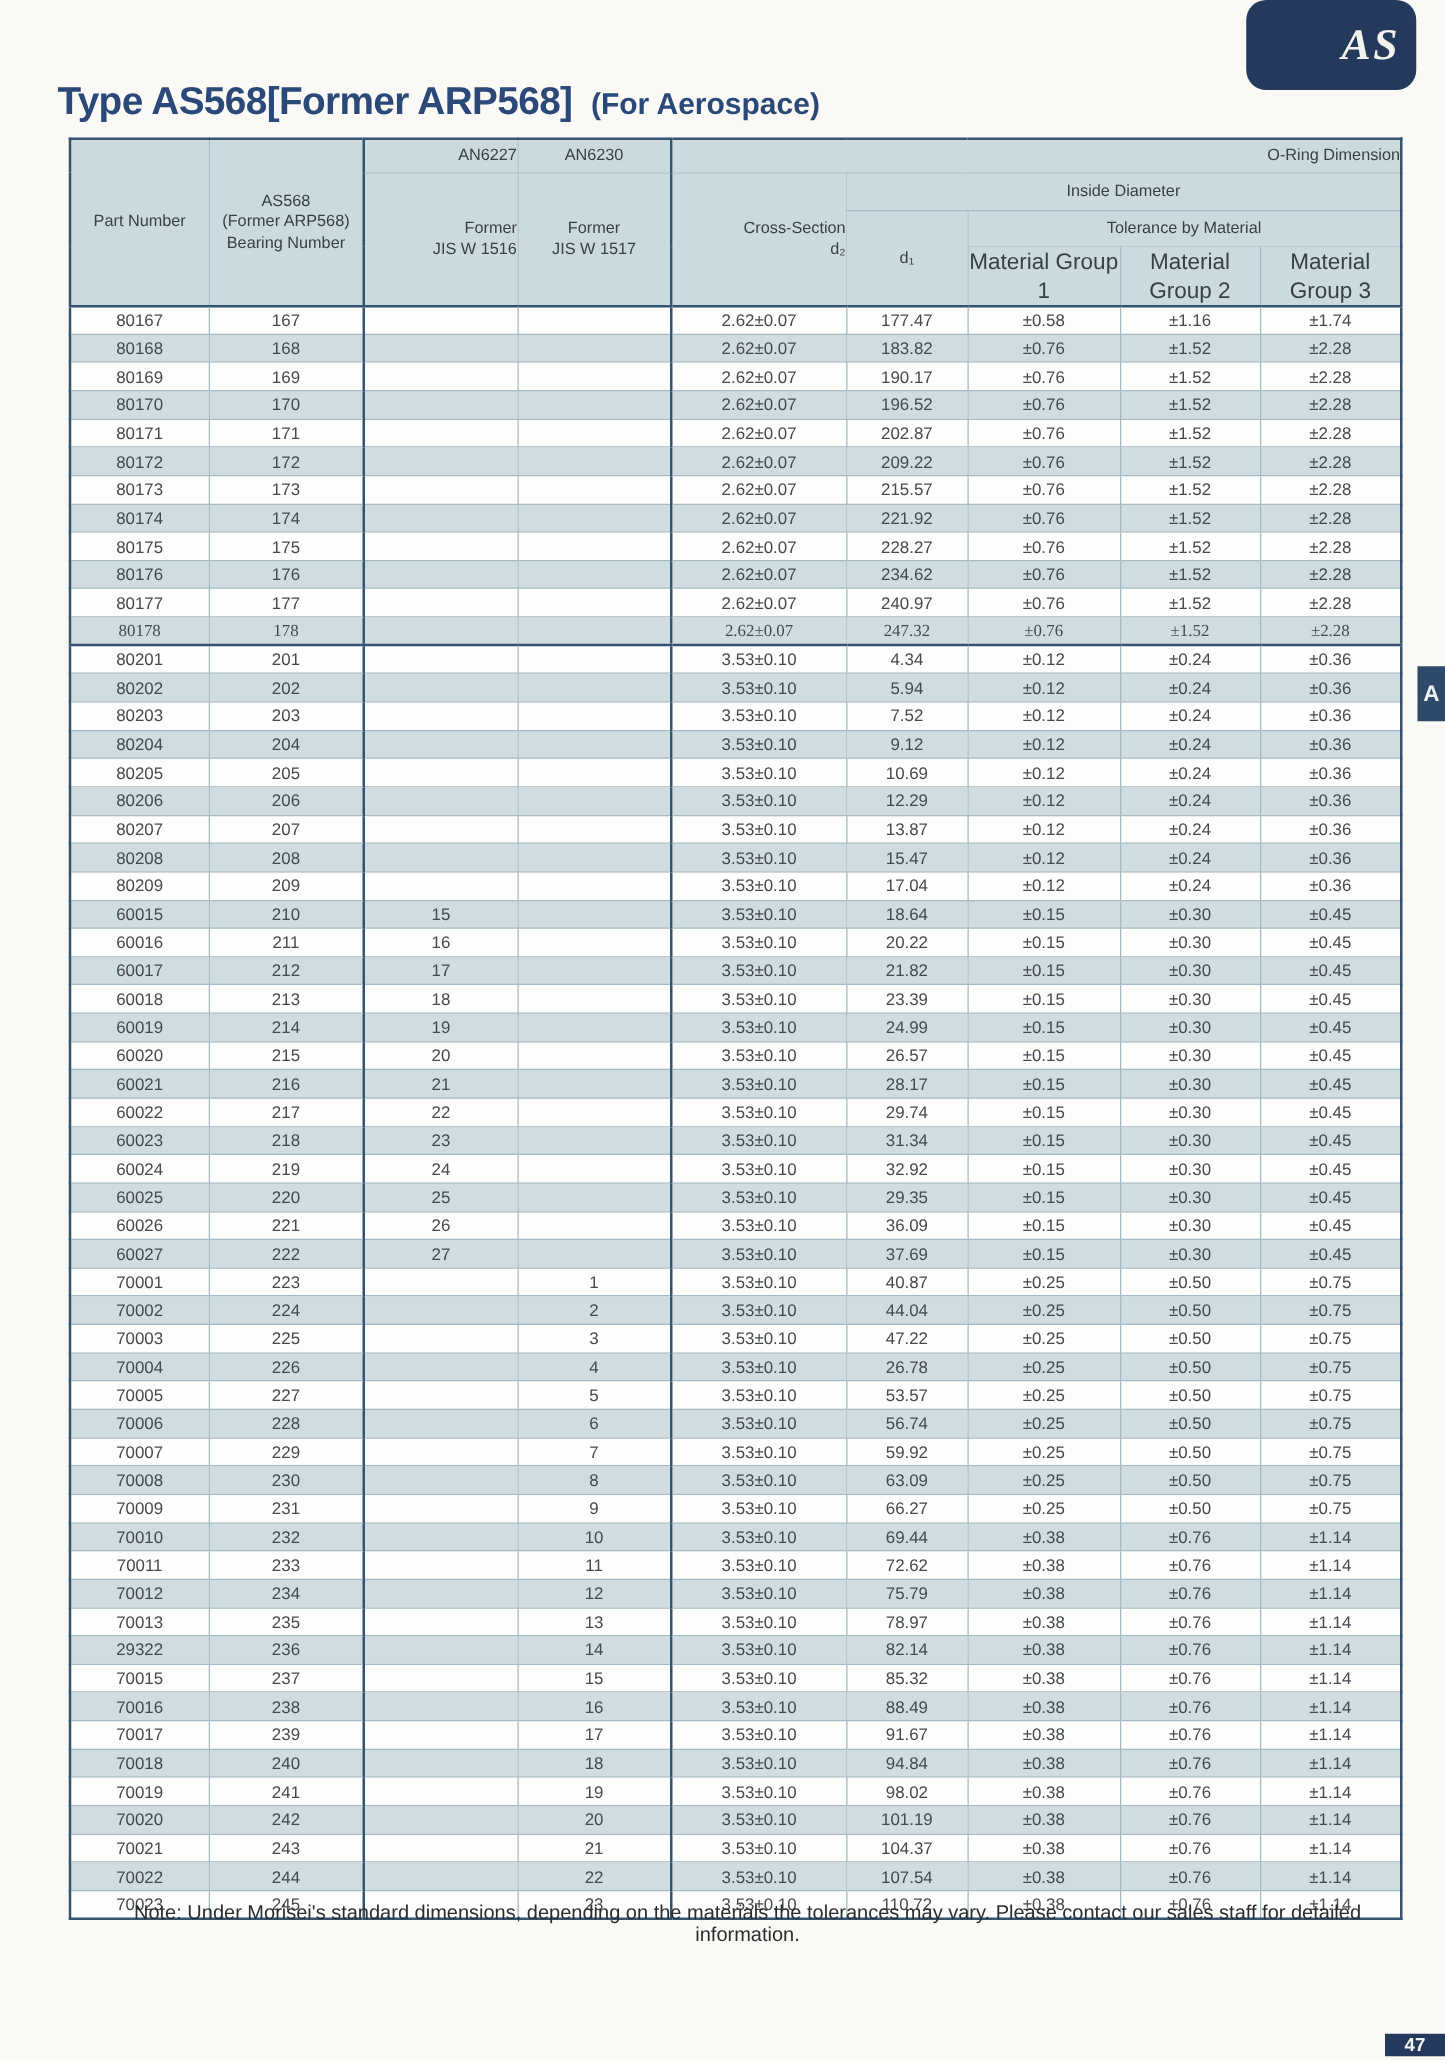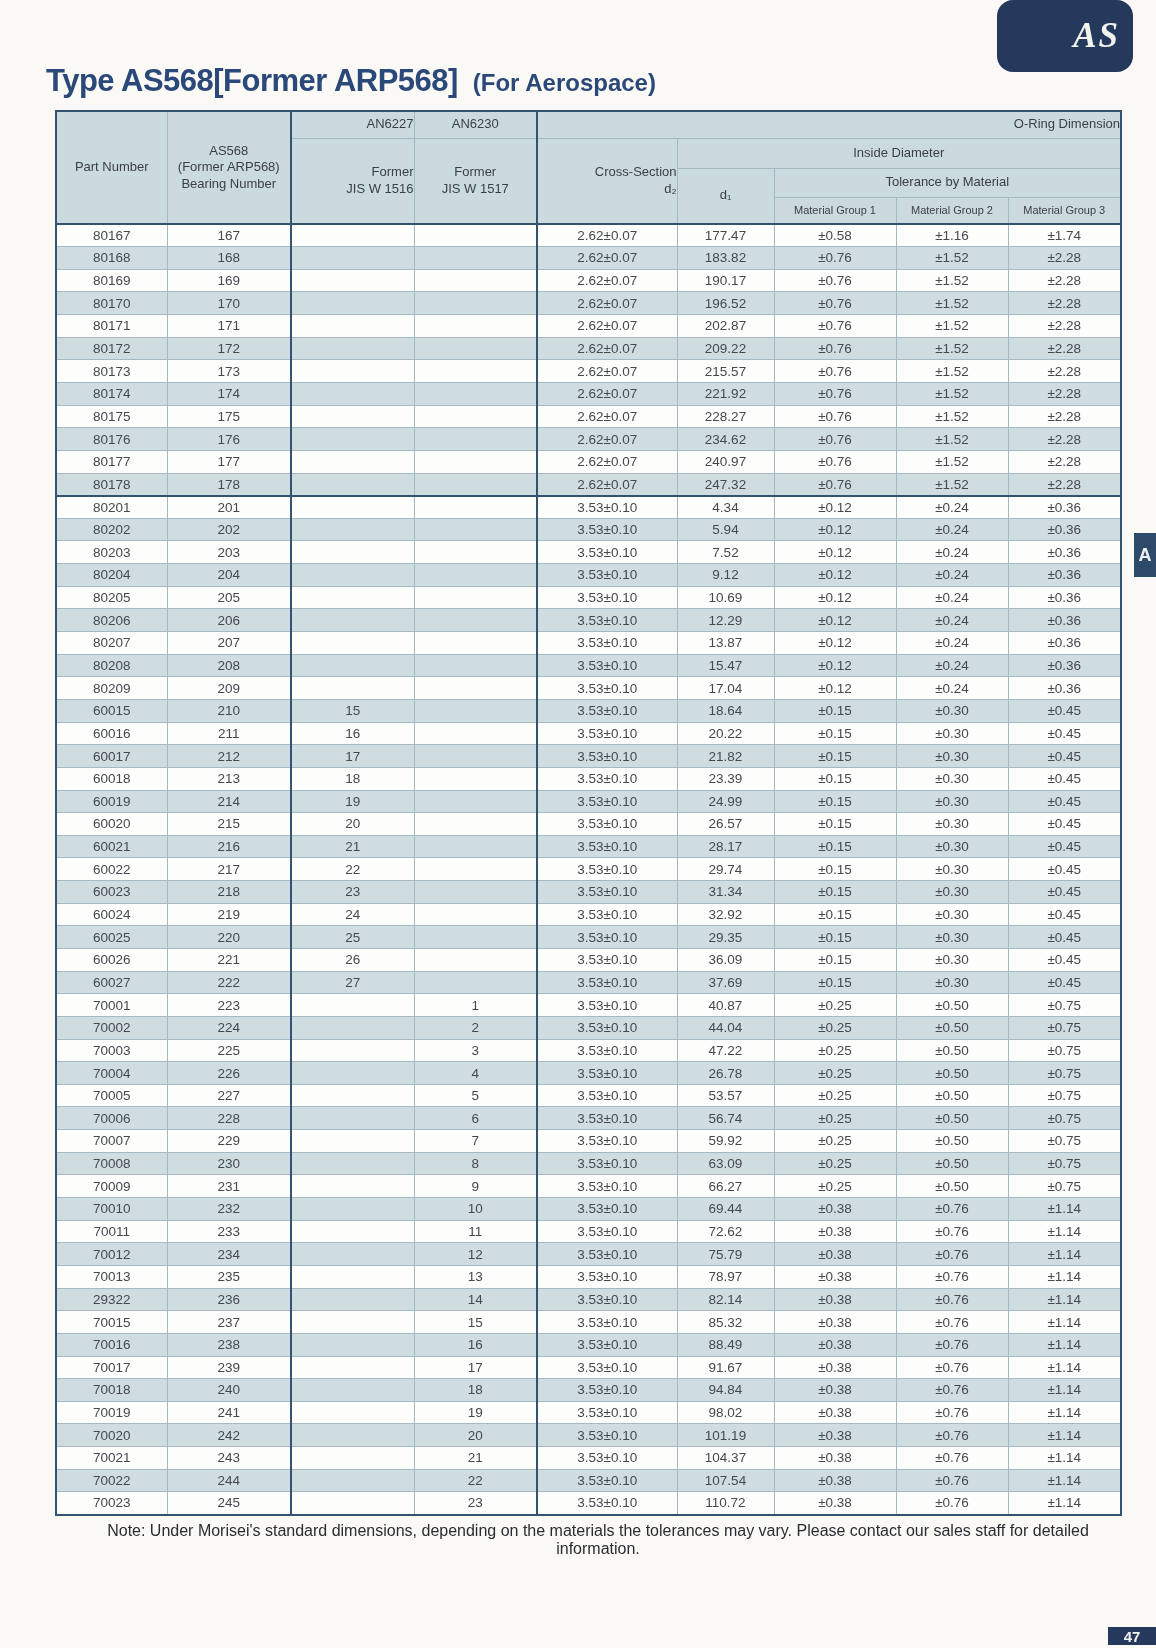--- a/index.html
+++ b/index.html
@@ -41,30 +41,30 @@
   .spec-table td{
     border:1px solid var(--thin-line);
     text-align:center;vertical-align:middle;padding:0;
     overflow:hidden;
   }
   .spec-table .hd{
     background:var(--header-bg);color:var(--head-text);
     font-size:13px;line-height:1.28;white-space:pre-line;
   }
   .hr1{height:27px;} .hr2{height:30px;} .hr3{height:29px;} .hr4{height:27px;}
-  .hr4 .hd{font-size:11px;margin-top:36px;}
+  .hr4 .hd{font-size:18px;margin-top:36px;}
   .spec-table td.bL{border-left:2px solid var(--dark-line);text-align:right;}
   thead td[rowspan="4"],thead td[rowspan="3"],thead td[rowspan="2"],
   thead tr.hr4 td{border-bottom:2.5px solid var(--dark-line);}
   tbody tr{height:22.65px;}
   tbody td{font-size:13.5px;color:var(--data-text);background-clip:padding-box;}
   tbody tr.plain td{background:var(--plain-bg);}
   tbody tr.striped td{background:var(--stripe-bg);}
   tbody td.c2,tbody td.c4{border-left:2px solid var(--dark-line);}
-  tbody tr.group-end td{border-bottom:2.5px solid var(--dark-line);}
+  tbody tr.group-end td{border-bottom:2.5px solid var(--dark-line);font-family:Liberation Serif, serif;}
   .note{
     position:absolute;left:80px;right:40px;top:1522px;
     text-align:center;font-size:16px;color:#2a2d30;
   }
   .side-tab{
     position:absolute;left:1134px;top:533px;width:22px;height:44px;
     background:#2e4a6a;color:#eef1f3;font-weight:bold;font-size:18px;
     display:flex;align-items:center;justify-content:center;
   }
   .page-num{

